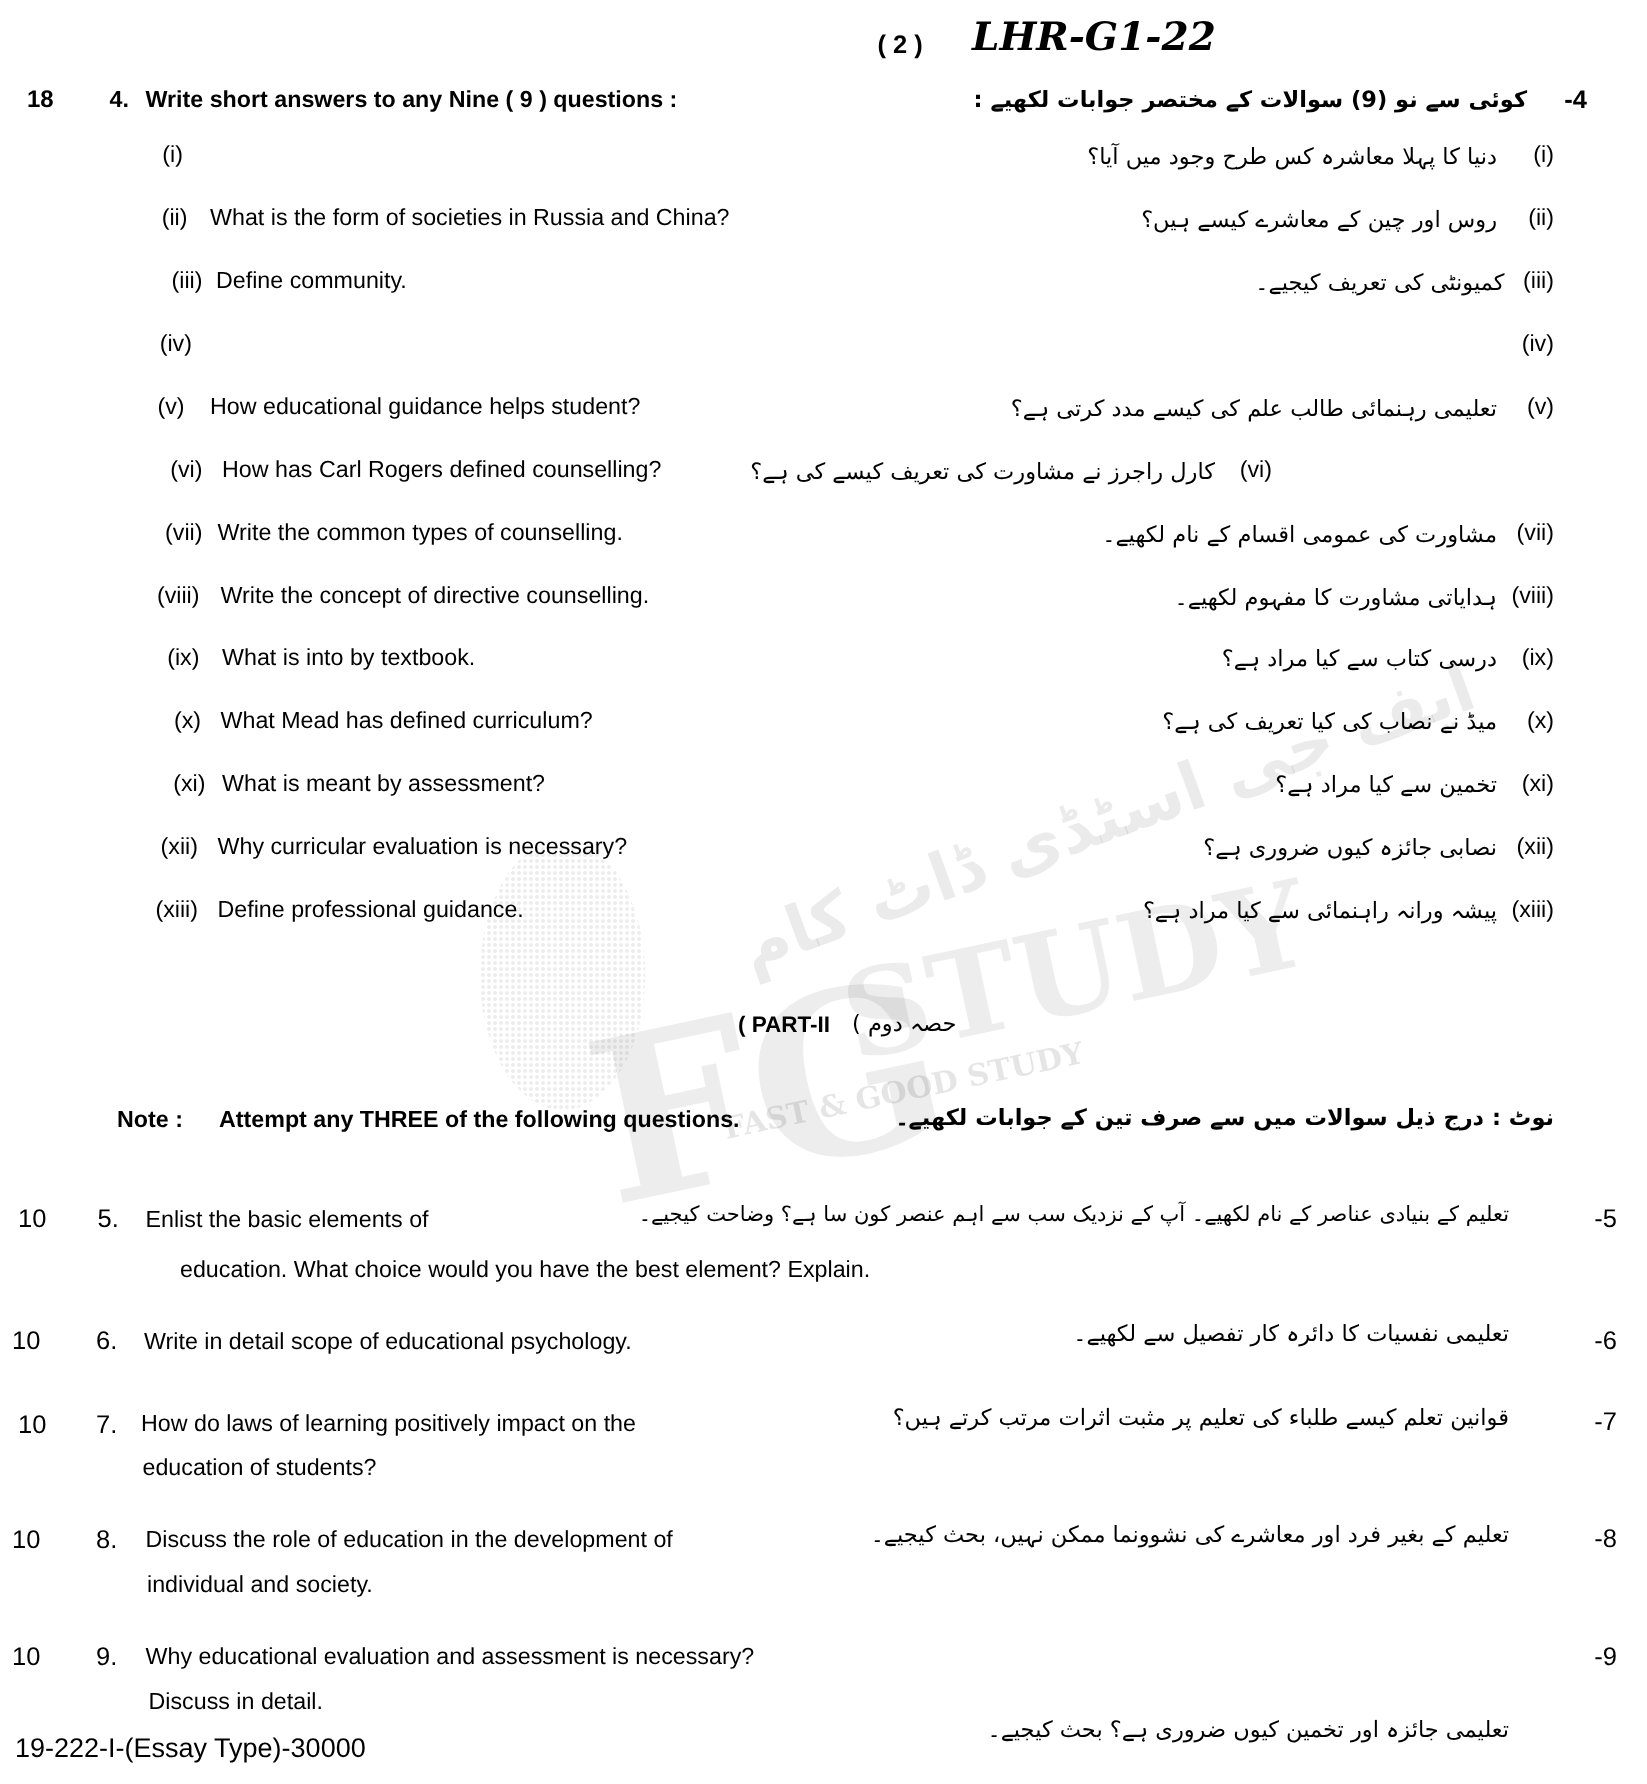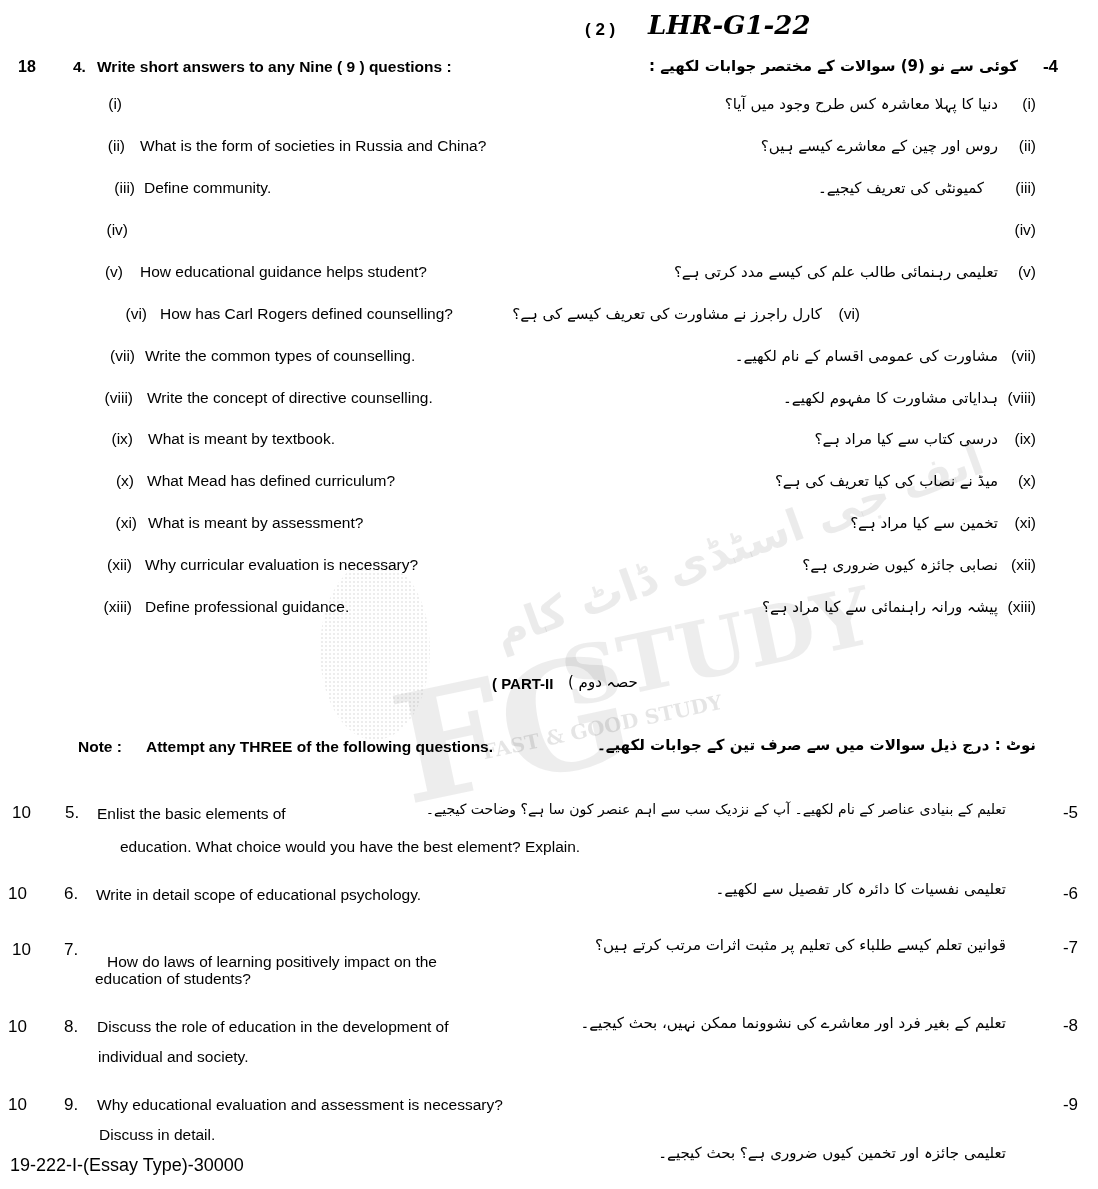--- a/index.html
+++ b/index.html
@@ -45,54 +45,54 @@
   </div>
   <div class="abs" style="top:137px; left:0; width:1098px; height:20px;">
     <span class="abs en roman" style="left:80px; width:45px;">(ii)</span>
     <span class="abs en" style="left:140px;">What is the form of societies in Russia and China?</span>
     <span class="abs ur" style="right:100px;">روس اور چین کے معاشرے کیسے ہیں؟</span>
     <span class="abs en" style="right:62px;">(ii)</span>
   </div>
   <div class="abs" style="top:179px; left:0; width:1098px; height:20px;">
     <span class="abs en roman" style="left:80px; width:55px;">(iii)</span>
     <span class="abs en" style="left:144px;">Define community.</span>
-    <span class="abs ur" style="right:114px;">کمیونٹی کی تعریف کیجیے۔</span>
+    <span class="abs ur" style="right:95px;">کمیونٹی کی تعریف کیجیے۔</span>
     <span class="abs en" style="right:62px;">(iii)</span>
   </div>
   <div class="abs" style="top:221px; left:0; width:1098px; height:20px;">
     <span class="abs en roman" style="left:80px; width:48px;">(iv)</span>
     <span class="abs en" style="right:62px;">(iv)</span>
   </div>
   <div class="abs" style="top:263px; left:0; width:1098px; height:20px;">
     <span class="abs en roman" style="left:80px; width:43px;">(v)</span>
     <span class="abs en" style="left:140px;">How educational guidance helps student?</span>
     <span class="abs ur" style="right:100px;">تعلیمی رہنمائی طالب علم کی کیسے مدد کرتی ہے؟</span>
     <span class="abs en" style="right:62px;">(v)</span>
   </div>
-  <div class="abs" style="top:305px; left:16px; width:906px; height:20px;">
+  <div class="abs" style="top:305px; left:4px; width:906px; height:20px;">
     <span class="abs en roman" style="left:80px; width:51px;">(vi)</span>
     <span class="abs en" style="left:144px;">How has Carl Rogers defined counselling?</span>
     <span class="abs ur" style="right:100px;">کارل راجرز نے مشاورت کی تعریف کیسے کی ہے؟</span>
     <span class="abs en" style="right:62px;">(vi)</span>
   </div>
   <div class="abs" style="top:347px; left:0; width:1098px; height:20px;">
     <span class="abs en roman" style="left:80px; width:55px;">(vii)</span>
     <span class="abs en" style="left:145px;">Write the common types of counselling.</span>
     <span class="abs ur" style="right:100px;">مشاورت کی عمومی اقسام کے نام لکھیے۔</span>
     <span class="abs en" style="right:62px;">(vii)</span>
   </div>
   <div class="abs" style="top:389px; left:0; width:1098px; height:20px;">
     <span class="abs en roman" style="left:80px; width:53px;">(viii)</span>
     <span class="abs en" style="left:147px;">Write the concept of directive counselling.</span>
     <span class="abs ur" style="right:100px;">ہدایاتی مشاورت کا مفہوم لکھیے۔</span>
     <span class="abs en" style="right:62px;">(viii)</span>
   </div>
   <div class="abs" style="top:430px; left:0; width:1098px; height:20px;">
     <span class="abs en roman" style="left:80px; width:53px;">(ix)</span>
-    <span class="abs en" style="left:148px;">What is meant by textbook.</span>
+    <span class="abs en" style="left:148px;">What is into by textbook.</span>
     <span class="abs ur" style="right:100px;">درسی کتاب سے کیا مراد ہے؟</span>
     <span class="abs en" style="right:62px;">(ix)</span>
   </div>
   <div class="abs" style="top:472px; left:0; width:1098px; height:20px;">
     <span class="abs en roman" style="left:80px; width:54px;">(x)</span>
     <span class="abs en" style="left:147px;">What Mead has defined curriculum?</span>
     <span class="abs ur" style="right:100px;">میڈ نے نصاب کی کیا تعریف کی ہے؟</span>
     <span class="abs en" style="right:62px;">(x)</span>
   </div>
   <div class="abs" style="top:514px; left:0; width:1098px; height:20px;">
@@ -132,21 +132,21 @@
   <div class="abs en" style="right:20px; top:803px; font-size:17px;">-5</div>
 
   <div class="abs en" style="left:8px; top:884px; font-size:17px;">10</div>
   <div class="abs en" style="left:64px; top:884px; font-size:17px;">6.</div>
   <div class="abs en" style="left:96px; top:886px;">Write in detail scope of educational psychology.</div>
   <div class="abs ur" style="right:92px; top:880px;">تعلیمی نفسیات کا دائرہ کار تفصیل سے لکھیے۔</div>
   <div class="abs en" style="right:20px; top:884px; font-size:17px;">-6</div>
 
   <div class="abs en" style="left:12px; top:940px; font-size:17px;">10</div>
   <div class="abs en" style="left:64px; top:940px; font-size:17px;">7.</div>
-  <div class="abs en" style="left:107px; top:941px;margin-top:12px;">How do laws of learning positively impact on the</div>
+  <div class="abs en" style="left:94px; top:941px;">How do laws of learning positively impact on the</div>
   <div class="abs en" style="left:95px; top:970px;">education of students?</div>
   <div class="abs ur" style="right:92px; top:936px;">قوانین تعلم کیسے طلباء کی تعلیم پر مثبت اثرات مرتب کرتے ہیں؟</div>
   <div class="abs en" style="right:20px; top:938px; font-size:17px;">-7</div>
 
   <div class="abs en" style="left:8px; top:1017px; font-size:17px;">10</div>
   <div class="abs en" style="left:64px; top:1017px; font-size:17px;">8.</div>
   <div class="abs en" style="left:97px; top:1018px;">Discuss the role of education in the development of</div>
   <div class="abs en" style="left:98px; top:1048px;">individual and society.</div>
   <div class="abs ur" style="right:92px; top:1014px;">تعلیم کے بغیر فرد اور معاشرے کی نشوونما ممکن نہیں، بحث کیجیے۔</div>
   <div class="abs en" style="right:20px; top:1016px; font-size:17px;">-8</div>

